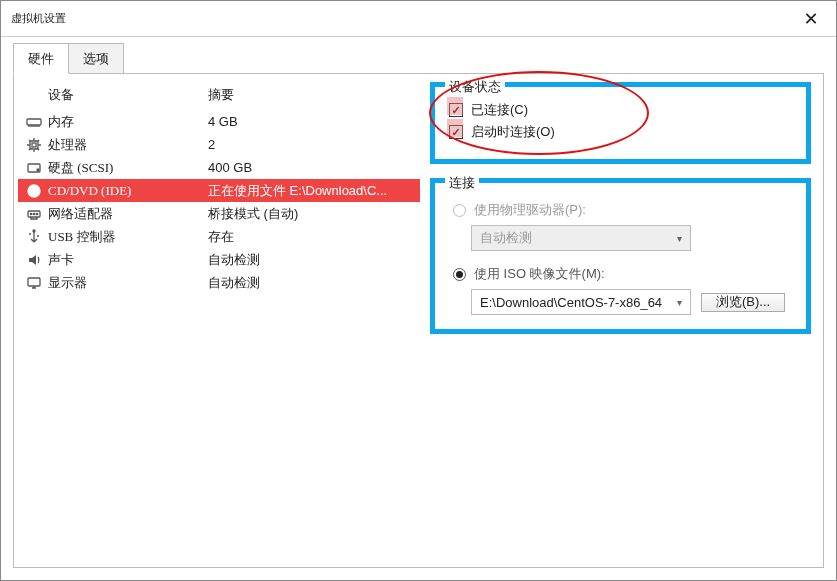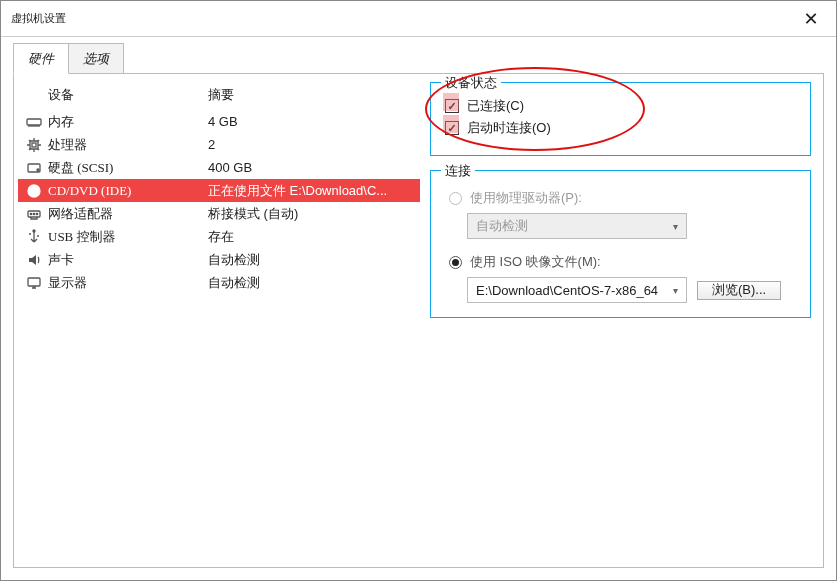--- a/index.html
+++ b/index.html
@@ -2,38 +2,38 @@
 <html><head>
 <meta charset="utf-8">
 <style>
   * { box-sizing: border-box; }
   html, body { margin:0; padding:0; font-family: "Microsoft YaHei", "Segoe UI", Arial, sans-serif; font-size:13px; color:#222; background:#fff; }
   .window { width:837px; height:581px; border:1px solid #888; position:relative; background:#fff; }
   .titlebar { height:36px; border-bottom:1px solid #ccc; display:flex; align-items:center; padding:0 10px; }
   .title-text { flex:1; font-size:11px; }
   .close-x { font-size:18px; font-weight:300; width:30px; text-align:center; cursor:default; }
   .body { display:flex; flex-direction:column; padding:0 0 0 0; height:calc(100% - 36px); }
-  .tabs { display:flex; align-items:flex-end; padding:6px 12px 0 12px;font-style:italic; }
+  .tabs { display:flex; align-items:flex-end; padding:6px 12px 0 12px; }
   .tab { padding:6px 14px 5px 14px; border:1px solid #bbb; border-bottom:none; margin-right:-1px; background:#f2f2f2; font-size:13px; position:relative; z-index:1; }
   .tab.active { background:#fff; z-index:3; border-bottom:1px solid #fff; margin-bottom:-1px; }
   .tab-content { border:1px solid #bbb; margin:0 12px 12px 12px; flex:1; display:flex; background:#fff; position:relative; }
   .left-pane { width:410px; padding:8px 4px 4px 4px; }
   .dev-head { display:flex; padding:4px 8px 6px 8px; color:#222;justify-content:center; }
   .col-icon { width:22px; }
   .col-name { width:160px; }
   .col-sum { flex:1; }
   .dev-row { display:flex; align-items:center; padding:3px 8px; height:23px; }
   .dev-row.selected { background:#ef4444; color:#fff; }
   .dev-row.selected .icon svg { stroke:#fff; fill:#fff; }
   .icon { width:22px; display:flex; align-items:center; justify-content:flex-start; }
   .icon svg { width:16px; height:16px; stroke:#555; fill:none; stroke-width:1.3; }
   .name { width:160px; white-space:nowrap; overflow:hidden; text-overflow:ellipsis;font-family:Liberation Serif, serif; }
   .sum  { flex:1; white-space:nowrap; overflow:hidden; text-overflow:ellipsis; }
   .right-pane { flex:1; padding:8px 12px 8px 6px; position:relative; }
-  .groupbox { border:1px solid #0ea5e9; margin-bottom:14px; padding:10px 14px 14px 14px; position:relative; }
+  .groupbox { border:5px solid #0ea5e9; margin-bottom:14px; padding:10px 14px 14px 14px; position:relative; }
   .group-title { position:absolute; top:-9px; left:10px; background:#fff; padding:0 4px; font-size:13px; }
   .cb-row { display:flex; align-items:center; margin:4px 0; }
   .cb { width:14px; height:14px; border:1px solid #333; margin-right:8px; display:flex; align-items:center; justify-content:center; font-size:12px; line-height:1; }
   .cb.checked::after { content:"✓"; color:#111; font-weight:600; font-size:11px; }
   .radio-row { display:flex; align-items:center; margin:8px 0 6px 4px; color:#555; }
   .radio-row.disabled { color:#9a9a9a; }
   .radio { width:13px; height:13px; border:1px solid #555; border-radius:50%; margin-right:8px; position:relative; }
   .radio-row.disabled .radio { border-color:#bbb; }
   .radio.selected::after { content:""; position:absolute; inset:2px; background:#222; border-radius:50%; }
   .combo { display:flex; align-items:center; border:1px solid #bcbcbc; background:#eee; color:#9a9a9a; height:26px; padding:0 8px; width:220px; margin-left:22px; }

